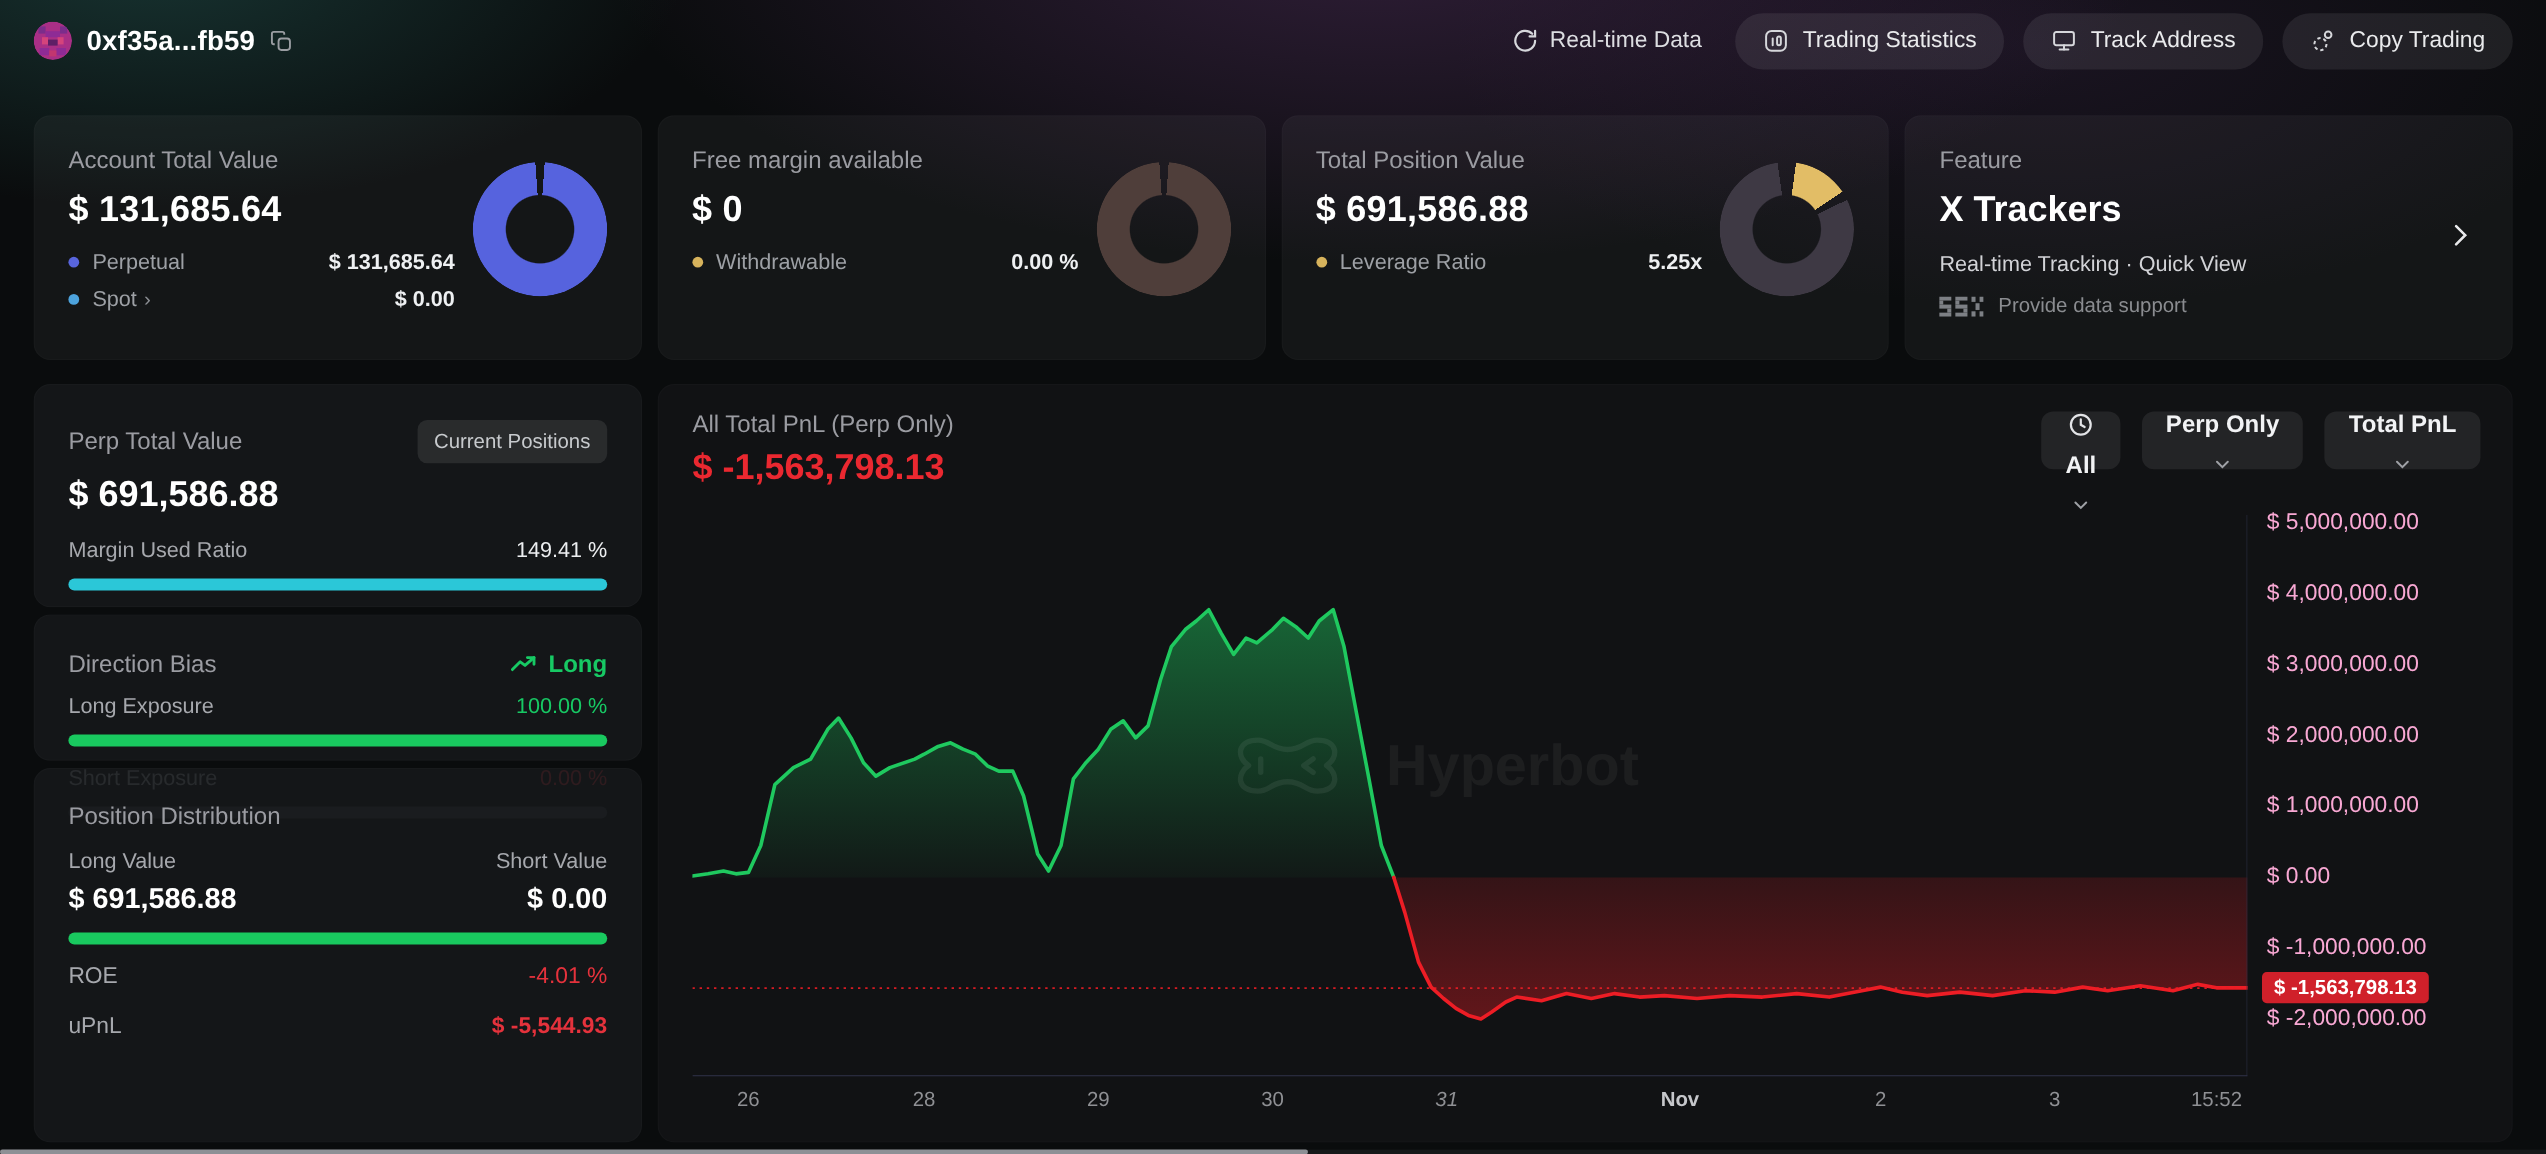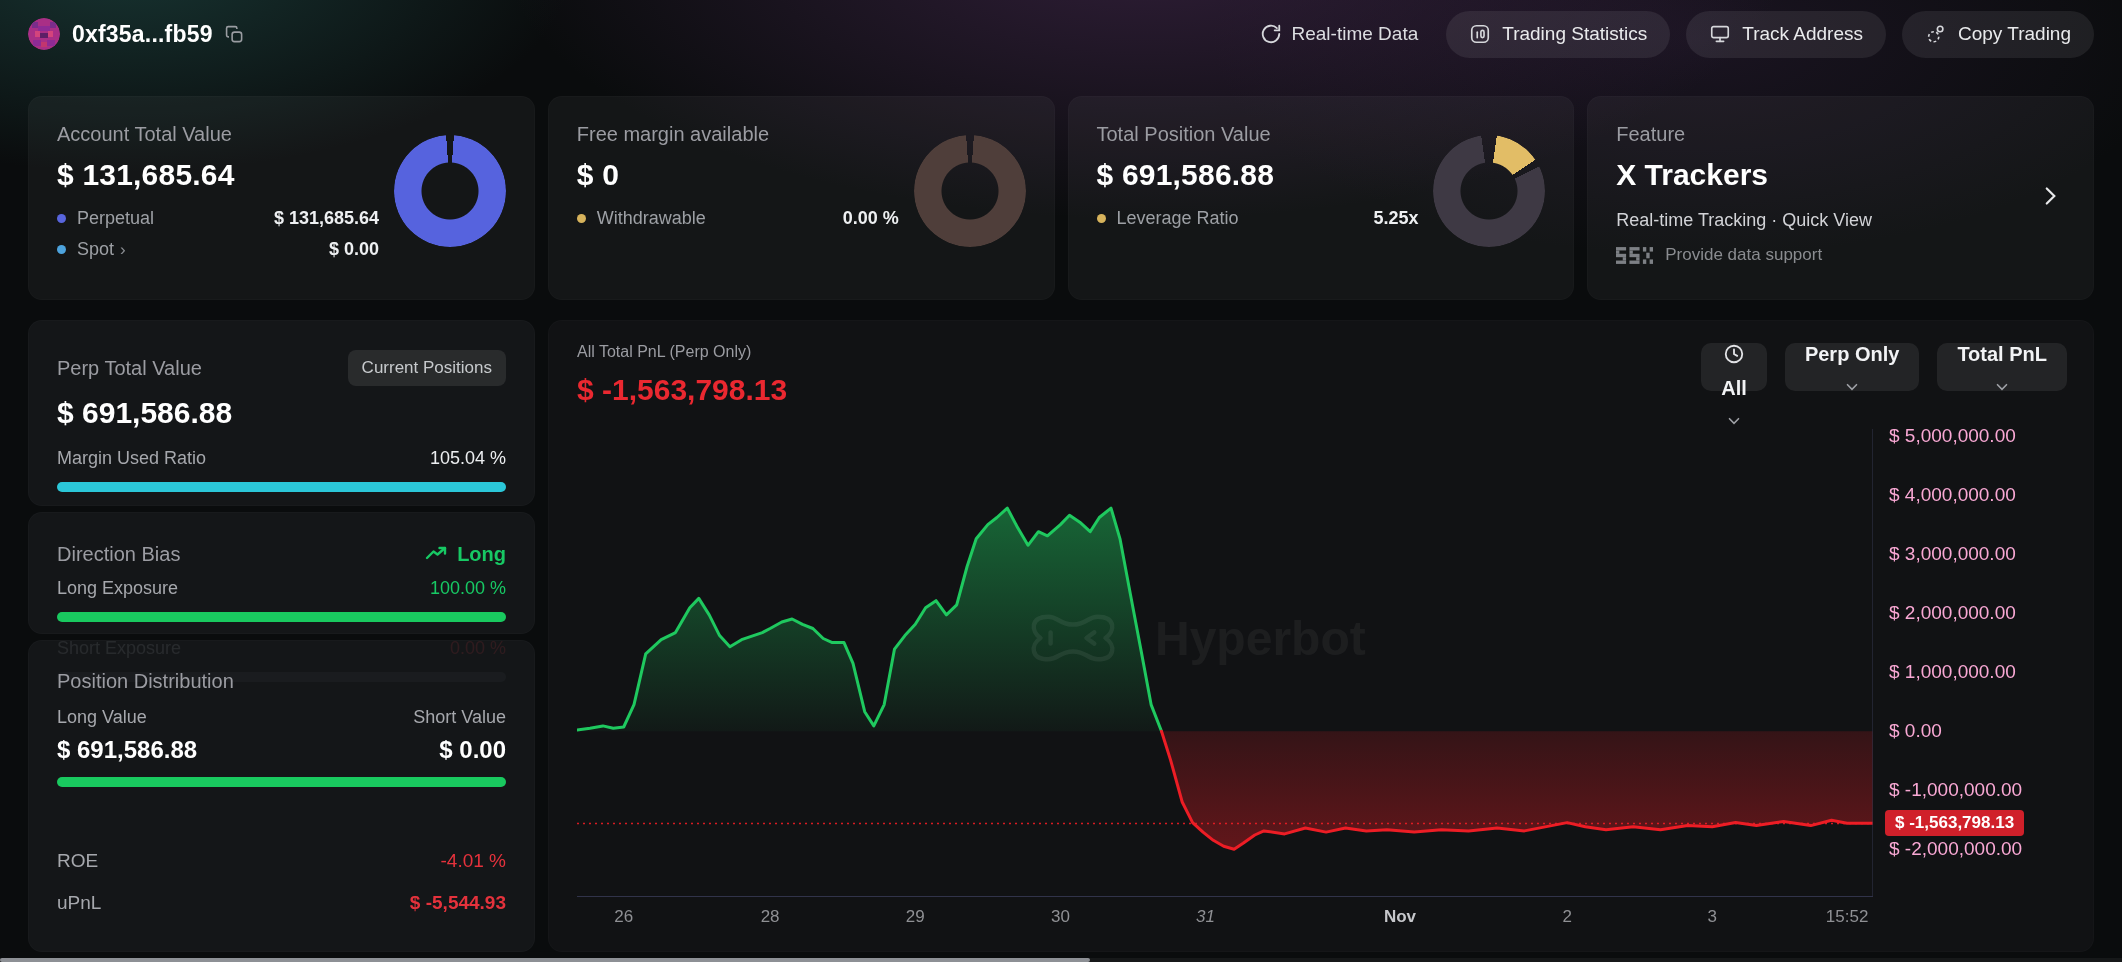--- a/index.html
+++ b/index.html
@@ -64,21 +64,21 @@
   .bar { height:10px; border-radius:6px; margin-top:13px; }
   .bar.teal { background:#2bc7d8; } .bar.green { background:#19c95f; } .bar.track { background:#3a3d41; }
   .dir-long { display:flex; align-items:center; gap:9px; font-size:20px; font-weight:700; color:#17c964; }
   .green-t { color:#17c964 !important; } .red-t { color:#e5323c !important; }
   .two-col { display:flex; justify-content:space-between; font-size:18px; color:#a6a8ad; margin-top:14px; }
   .two-col-val { display:flex; justify-content:space-between; font-size:24px; font-weight:700; color:#fff; margin-top:8px; }
   .kv2 { display:flex; justify-content:space-between; font-size:19px; margin-top:20px; }
 
   
   .chart-panel { position:relative; flex:1; background:rgba(18,19,21,.90); border:1px solid rgba(255,255,255,.02); border-radius:14px; }
-  .ch-title { position:absolute; left:28px; top:22px; font-size:16px; color:#9b9ca2; }
+  .ch-title { position:absolute; left:28px; top:22px; font-size:20px; color:#9b9ca2; }
   .ch-value { position:absolute; left:28px; top:52px; font-size:30px; font-weight:700; color:#ea2830; }
   .filters { position:absolute; right:26px; top:22px; display:flex; gap:18px; }
   .fbtn { display:flex; align-items:center; gap:12px; height:48px; padding:0 20px; border-radius:10px;
           background:rgba(255,255,255,.08); font-size:20px; font-weight:700; color:#f2f3f5; cursor:pointer;flex-direction:column; }
   .fbtn svg { color:#e2e3e6; }
   .plot { position:absolute; left:28px; top:108px; width:1296px; height:468px; }
   .watermark { position:absolute; left:440px; top:178px; display:flex; align-items:center; gap:26px;
                color:rgba(255,255,255,.055); pointer-events:none; }
   .watermark .wm-text { font-size:48px; font-weight:600; color:rgba(255,255,255,.05); }
   .yaxis { position:absolute; left:1336px; top:108px; width:200px; height:468px; }
@@ -255,21 +255,21 @@
 
   <div class="left-col">
     <div class="lcard a">
       <div class="sec-head">
         <span class="sec-title">Perp Total Value</span>
         <span class="chipbtn">Current Positions</span>
       </div>
       <div class="big-val">$ 691,586.88</div>
       <div class="kv">
         <span class="k">Margin Used Ratio</span>
-        <span class="v">105.04 %</span>
+        <span class="v">149.41 %</span>
       </div>
       <div class="bar teal"></div>
     </div>
 
     <div class="lcard b">
       <div class="sec-head">
         <span class="sec-title">Direction Bias</span>
         <span class="dir-long">
           <span>
             <svg width="24" height="24" viewBox="0 0 24 24" fill="none" stroke="#17c964" stroke-width="2.4" stroke-linecap="round" stroke-linejoin="round">
@@ -296,21 +296,21 @@
       <div class="sec-title">Position Distribution</div>
       <div class="two-col">
         <span>Long Value</span>
         <span>Short Value</span>
       </div>
       <div class="two-col-val">
         <span>$ 691,586.88</span>
         <span>$ 0.00</span>
       </div>
       <div class="bar green"></div>
-      <div class="kv2" style="margin-top:63px">
+      <div class="kv2" style="margin-top:16px">
         <span class="k" style="color:#a6a8ad">ROE</span>
         <span class="red-t">-4.01 %</span>
       </div>
       <div class="kv2">
         <span class="k" style="color:#a6a8ad">uPnL</span>
         <span class="red-t" style="font-weight:700">$ -5,544.93</span>
       </div>
     </div>
   </div>
 

